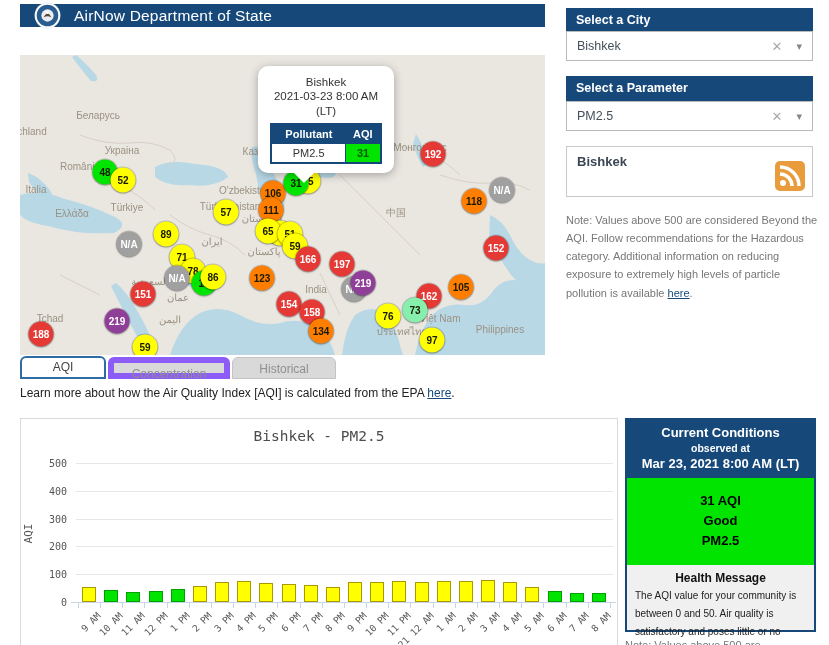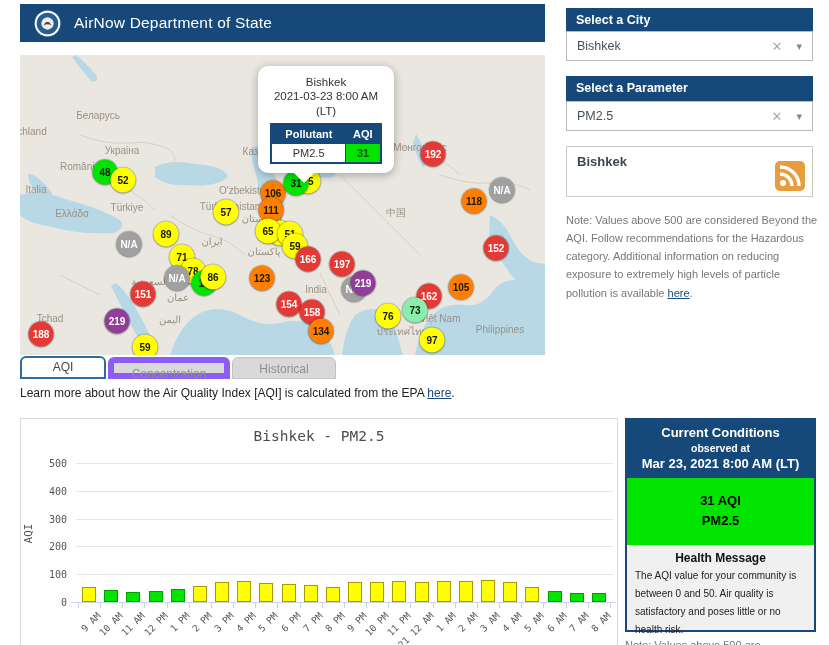--- a/index.html
+++ b/index.html
@@ -1,20 +1,20 @@
 <!DOCTYPE html>
 <html><head>
 <meta charset="utf-8">
 <style>
   html,body{margin:0;padding:0;background:#fff;}
   .page{position:relative;width:829px;height:645px;background:#fff;overflow:hidden;
         font-family:"Liberation Sans",sans-serif;}
 
   
-  .hdr{position:absolute;left:20px;top:4px;width:525px;height:38px;background:#16497a;
+  .hdr{position:absolute;left:20px;top:4px;width:525px;height:23px;background:#16497a;
        display:flex;align-items:center;}
   .hdr .seal{margin-left:14px;width:27px;height:27px;flex:0 0 auto;}
   .hdr .title{color:#fff;font-size:15.5px;font-weight:500;margin-left:13px;letter-spacing:.2px;}
 
   
   .map{position:absolute;left:20px;top:55px;width:525px;height:300px;background:#eae7e1;overflow:hidden;}
   .map svg.base{position:absolute;left:0;top:0;}
   .map-label{position:absolute;font-size:10px;color:#9a9183;transform:translate(-50%,-50%);
              white-space:nowrap;z-index:2;}
   .marker{position:absolute;width:25px;height:25px;border-radius:50%;z-index:5;
@@ -341,20 +341,21 @@
     </div>
 
   <div class="cc">
     <div class="cchdr">
       <div class="l1">Current Conditions</div>
       <div class="l2">observed at</div>
       <div class="l3">Mar 23, 2021 8:00 AM (LT)</div>
     </div>
     <div class="ccgreen">
       <div>31 AQI</div>
+      <div>Good</div>
       <div>PM2.5</div>
     </div>
     <div class="cchealth">
       <div class="hh">Health Message</div>
       <div class="hm">The AQI value for your community is between 0 and 50. Air quality is satisfactory and poses little or no health risk.</div>
     </div>
   </div>
 
   <div class="bottom-note"><span>Note: Values above 500 are considered Beyond the AQI. Follow recommendations for the Hazardous category. Additional information on reducing exposure to extremely high levels of particle pollution is available </span></div>
 

